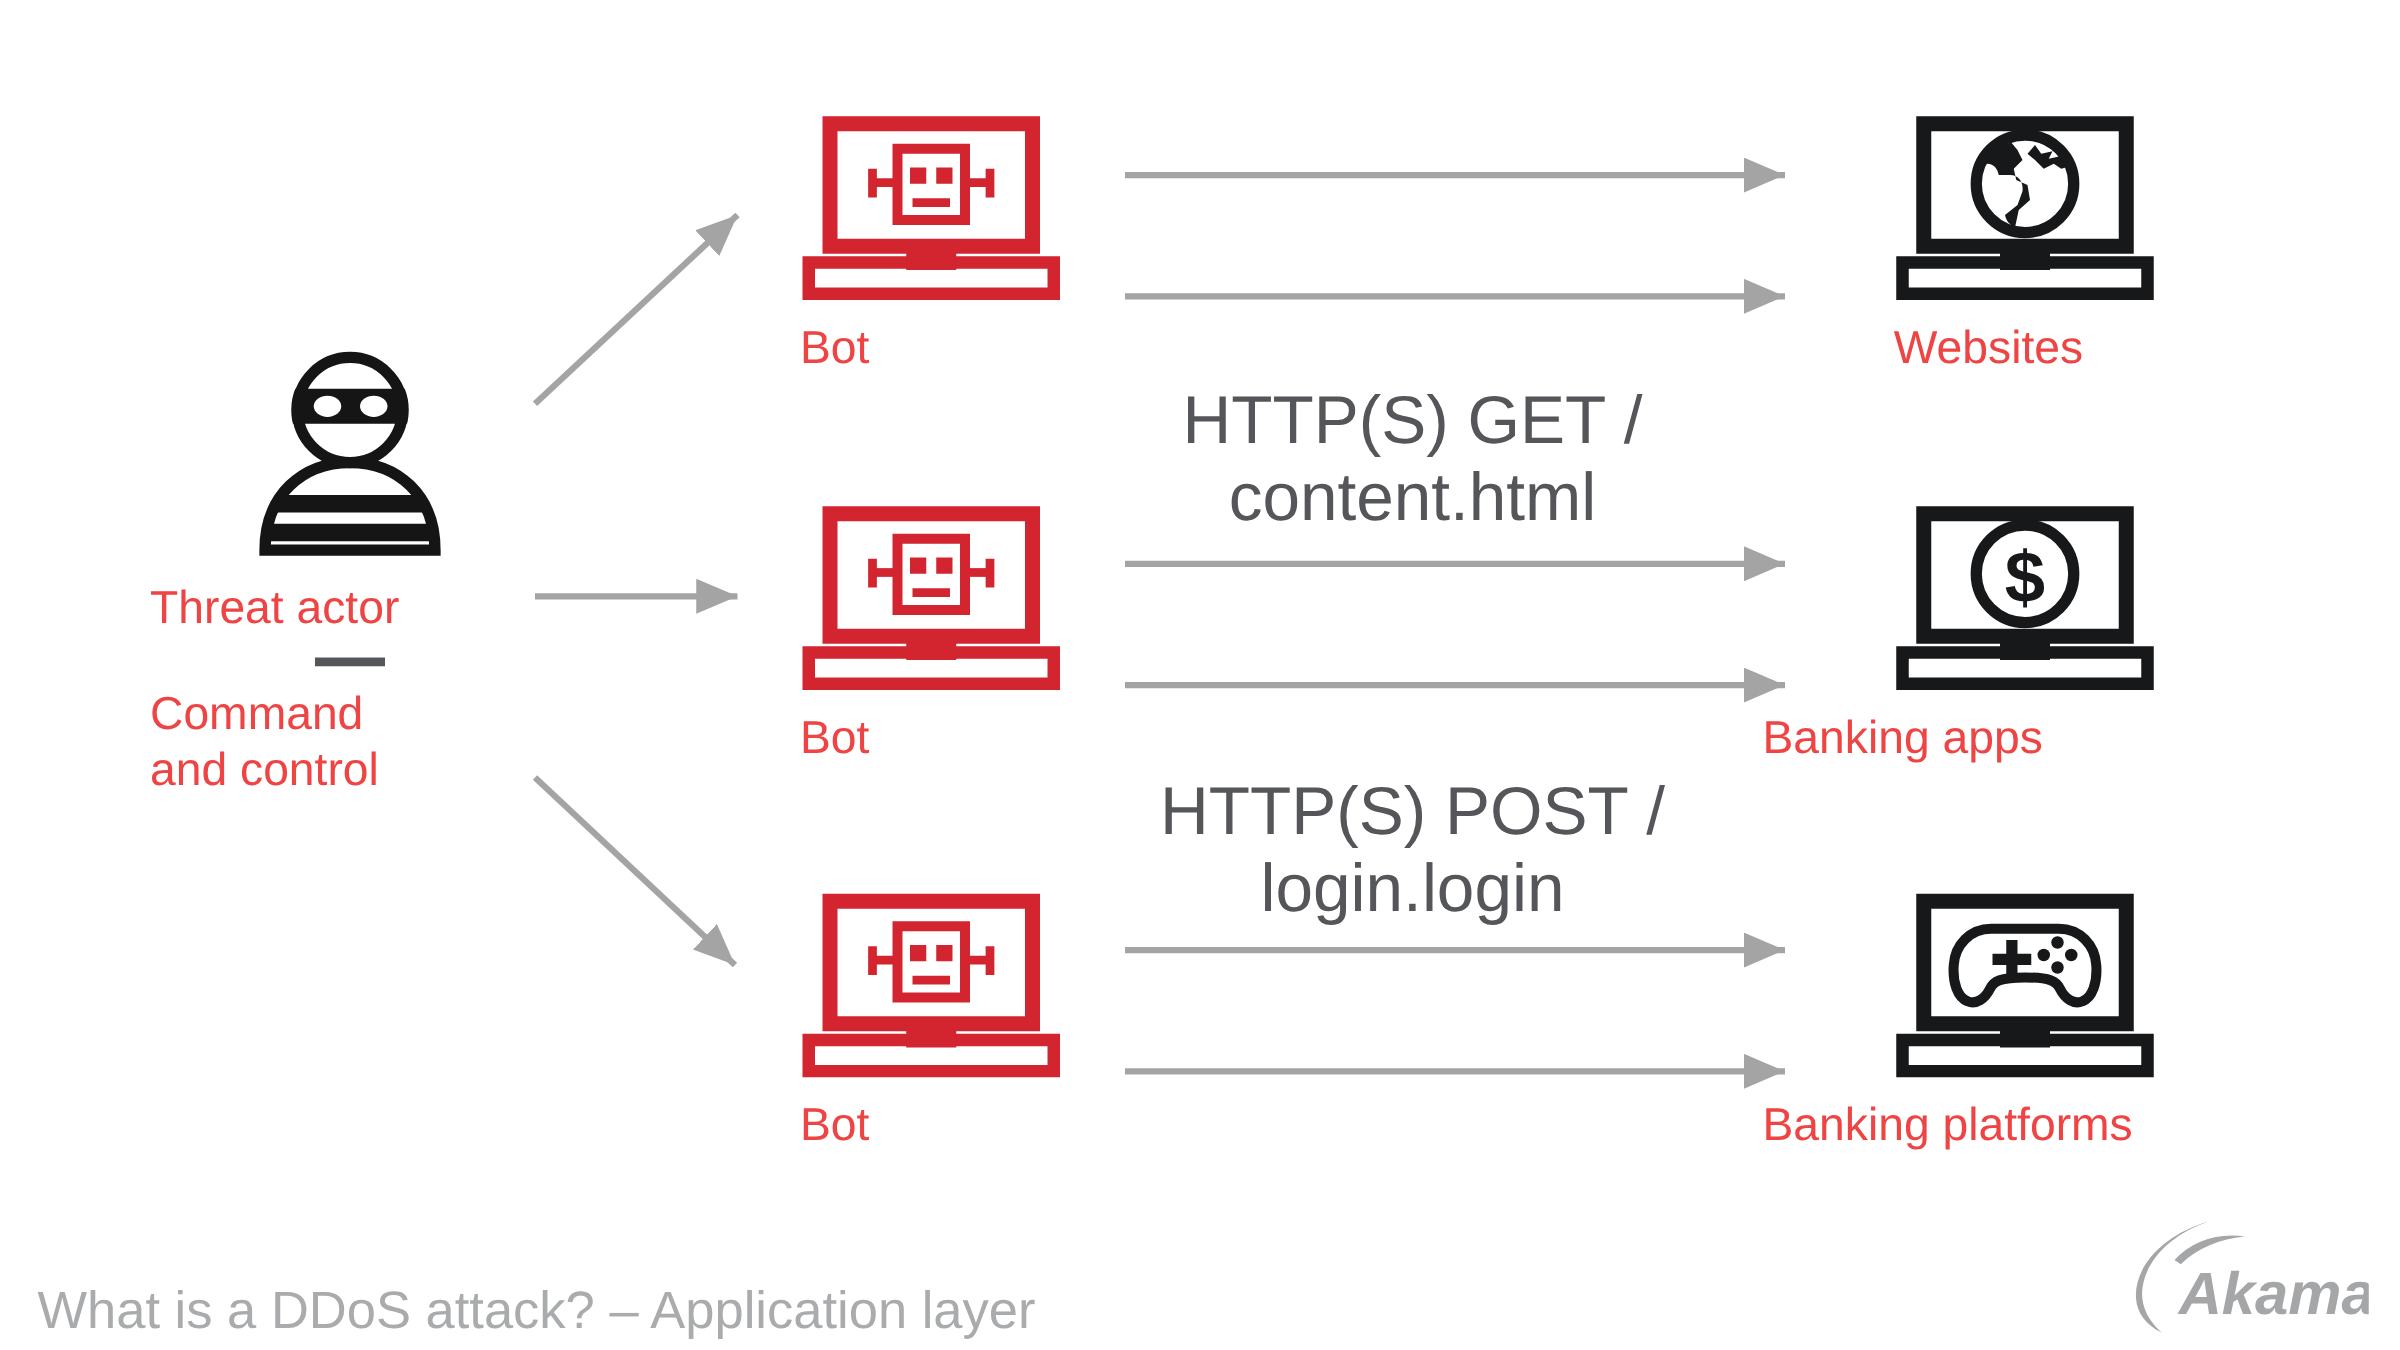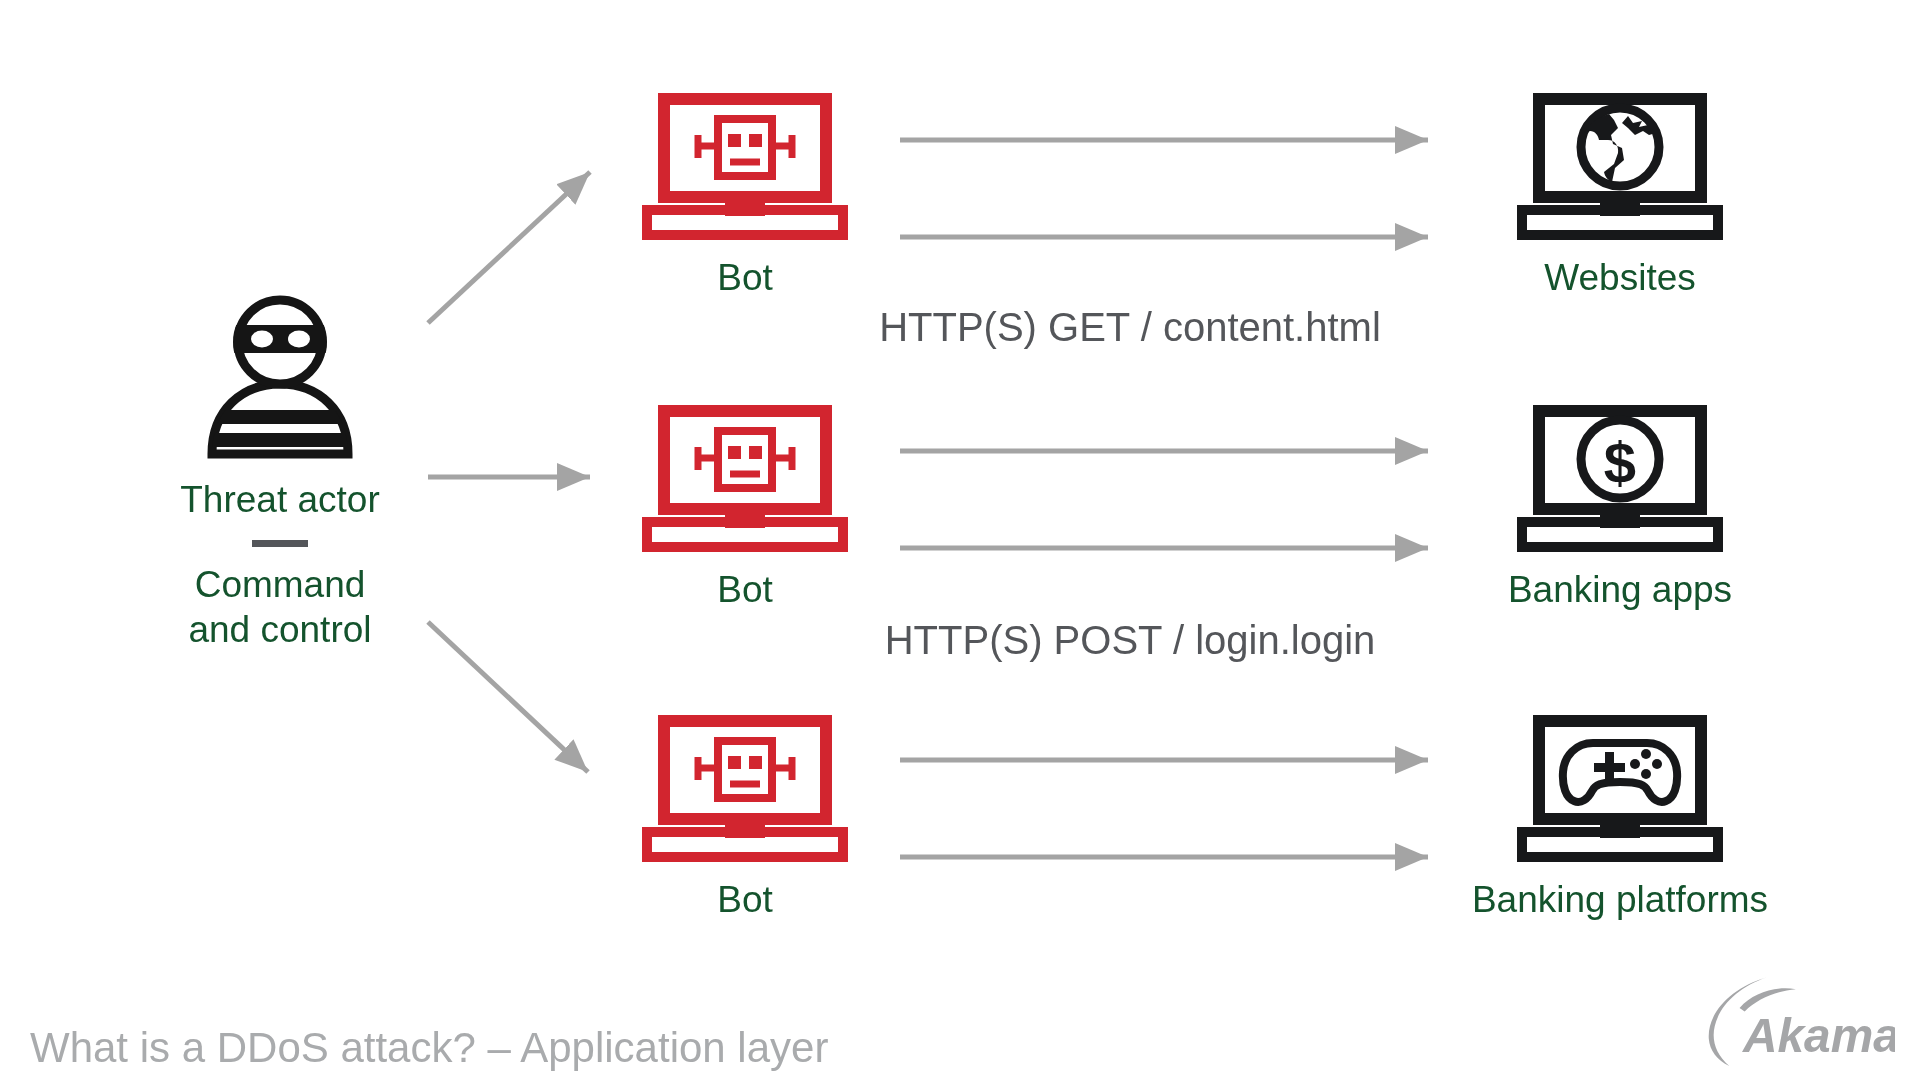--- a/index.html
+++ b/index.html
@@ -3,36 +3,36 @@
 <meta charset="utf-8">
 <style>
   html,body{margin:0;padding:0;background:#fff;}
   .canvas{
     position:relative;width:1920px;height:1080px;background:#ffffff;overflow:hidden;
     font-family:"Liberation Sans",sans-serif;
   }
   .defs-svg{position:absolute;width:0;height:0;overflow:hidden;}
   .arrows{position:absolute;left:0;top:0;width:1920px;height:1080px;pointer-events:none;}
   .arrow-line{stroke:#A4A4A4;stroke-width:5;}
-  .lbl{color:#14532d;font-size:37px;line-height:1.2;text-align:center;}
+  .lbl{color:#ef4444;font-size:37px;line-height:1.2;text-align:left;}
   
-  .actor{position:absolute;left:120px;top:292px;width:320px;text-align:center;}
+  .actor{position:absolute;left:120px;top:278px;width:320px;text-align:center;}
   .actor-icon{width:160px;height:170px;display:block;margin:0 auto;color:#151515;}
   .actor-label{margin-top:16px;}
   .actor-divider{width:56px;height:7px;background:#54565A;margin:18px auto 15px auto;}
   .actor-sublabel{line-height:45px;}
   
   .node{position:absolute;width:210px;text-align:center;}
   .node svg.laptop{width:210px;height:150px;display:block;}
   .node .node-label{display:block;margin-top:16px;}
   .node .node-label.wide{width:420px;margin-left:-105px;}
   .red{color:#D2252F;}
   .black{color:#17181A;}
   
-  .request-label{position:absolute;left:830px;width:600px;text-align:center;color:#54565A;font-size:40px;}
+  .request-label{position:absolute;left:830px;width:600px;text-align:center;color:#54565A;font-size:54px;}
   
   .footer-caption{position:absolute;left:30px;top:1024px;color:#A9ABAD;font-size:42px;}
   .brand{position:absolute;left:1690px;top:975px;width:205px;height:95px;}
   .brand svg{width:100%;height:100%;}
 </style>
 </head>
 <body>
 
 <div class="canvas">
 

